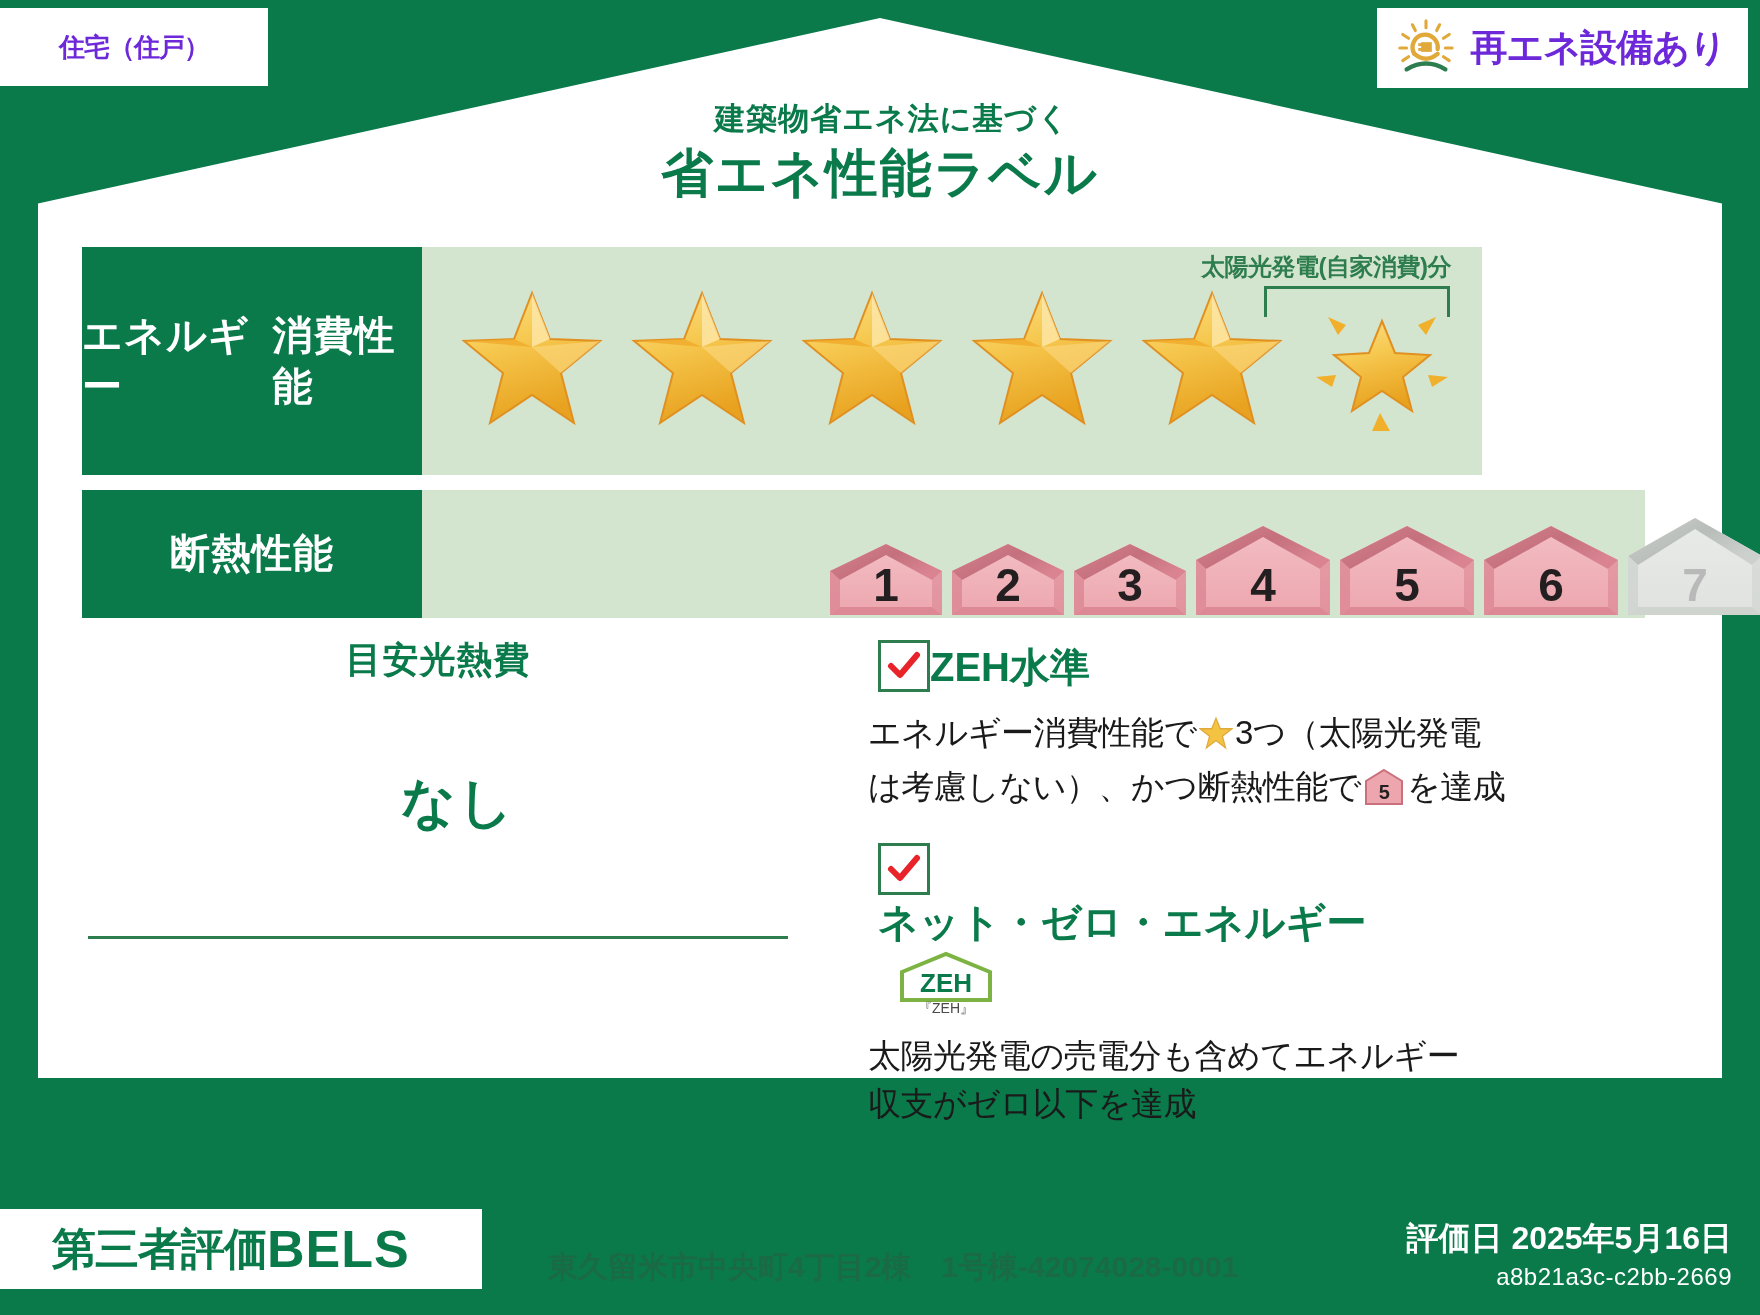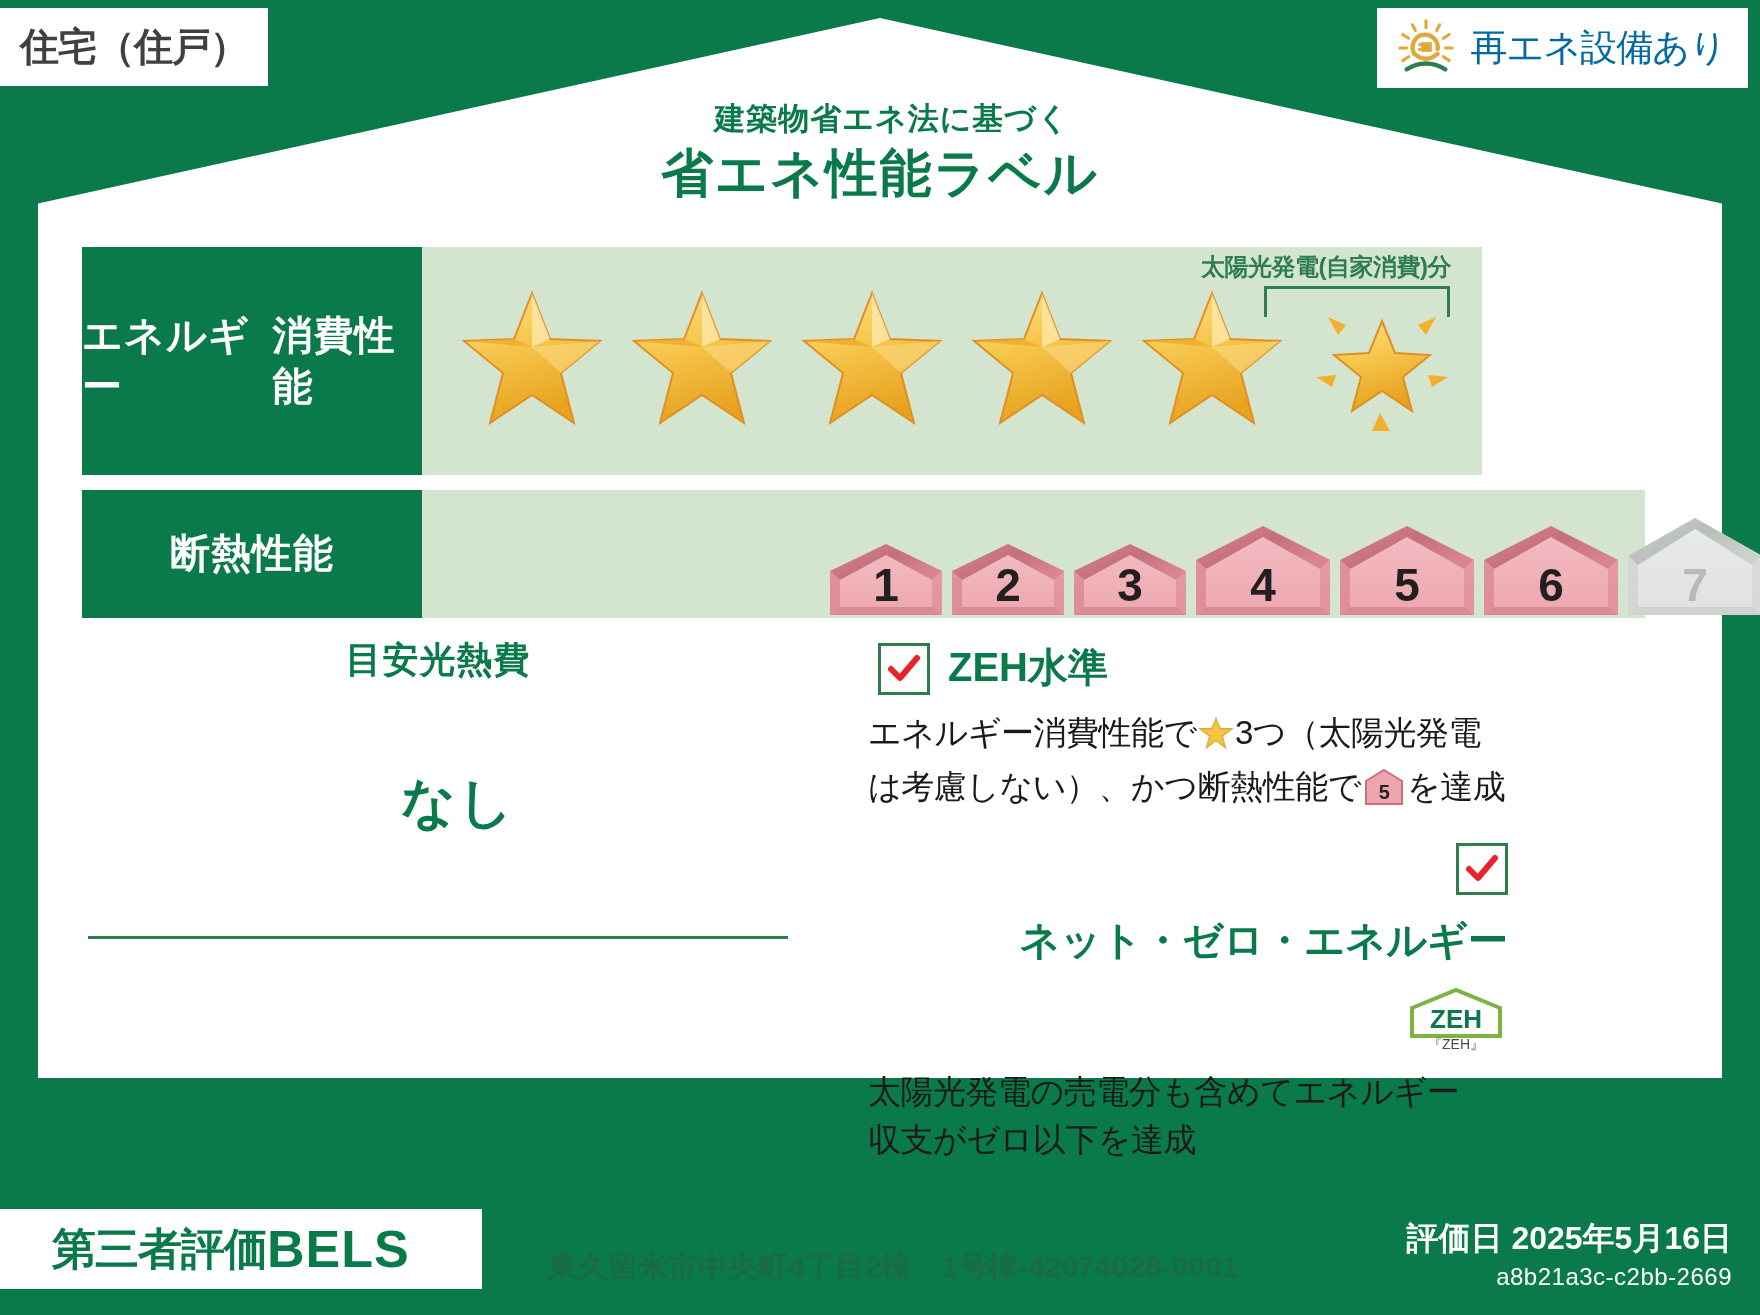--- a/index.html
+++ b/index.html
@@ -14,31 +14,31 @@
     position:absolute;left:38px;top:18px;width:1684px;height:1060px;
     background:#ffffff;
     clip-path:polygon(0% 17.5%, 50% 0%, 100% 17.5%, 100% 100%, 0% 100%);
   }
   
   #cat-badge{
     position:absolute;left:0;top:8px;width:268px;height:78px;
     background:#ffffff;display:flex;align-items:center;justify-content:center;
   }
   #cat-badge .txt{
-    color:#404040;font-size:39px;font-weight:bold;letter-spacing:-1px;
+    color:#6d28d9;font-size:26px;font-weight:bold;letter-spacing:-1px;
     white-space:nowrap;
   }
   
   #renew-badge{
     position:absolute;right:12px;top:8px;height:80px;
     background:#ffffff;display:flex;align-items:center;gap:14px;
     padding:0 22px 0 18px;box-sizing:border-box;
   }
   #renew-badge .label{
-    color:#0369a1;font-size:37px;font-weight:normal;white-space:nowrap;letter-spacing:-1px;
+    color:#6d28d9;font-size:37px;font-weight:bold;white-space:nowrap;letter-spacing:-1px;
   }
   .sun-icon{width:62px;height:62px;display:block;}
   
   #title-wrap{
     position:absolute;left:0;right:0;top:100px;text-align:center;
   }
   #title-sub{color:#0a7a4b;font-size:31px;font-weight:bold;letter-spacing:1px;line-height:1.2;padding-left:24px;}
   #title-main{color:#0a7a4b;font-size:52px;font-weight:bold;letter-spacing:2px;line-height:1.25;margin-top:4px;}
   
   .rating-row{position:absolute;display:flex;height:100%;}
@@ -87,21 +87,21 @@
   #cost-head .ctitle{
     color:#0a7a4b;font-size:36px;font-weight:bold;padding:0 18px;white-space:nowrap;letter-spacing:1px;
   }
   #cost-value{
     margin-top:82px;text-align:center;color:#0a7a4b;font-size:54px;font-weight:bold;letter-spacing:2px;
     padding-left:40px;
   }
   #cost-foot{margin-top:96px;height:3px;background:#2e7d4f;width:700px;}
   
   #zeh-block{position:absolute;left:868px;top:640px;width:640px;}
-  .check-line{display:flex;align-items:flex-end;gap:18px;padding-left:10px;}
+  .check-line{display:flex;align-items:flex-start;padding-left:10px;}
   .chk{
     width:46px;height:46px;border:3px solid #2e7d4f;background:#ffffff;
     display:flex;align-items:center;justify-content:center;flex:none;
   }
   .chk svg{width:36px;height:36px;display:block;}
   .check-title{color:#0a7a4b;font-size:40px;font-weight:bold;letter-spacing:0px;white-space:nowrap;}
   .desc{
     margin-top:14px;color:#1a1a1a;font-size:33px;line-height:1.45;letter-spacing:-0.5px;
   }
   .desc .inline-star{display:inline-block;vertical-align:-6px;margin:0 2px;}

